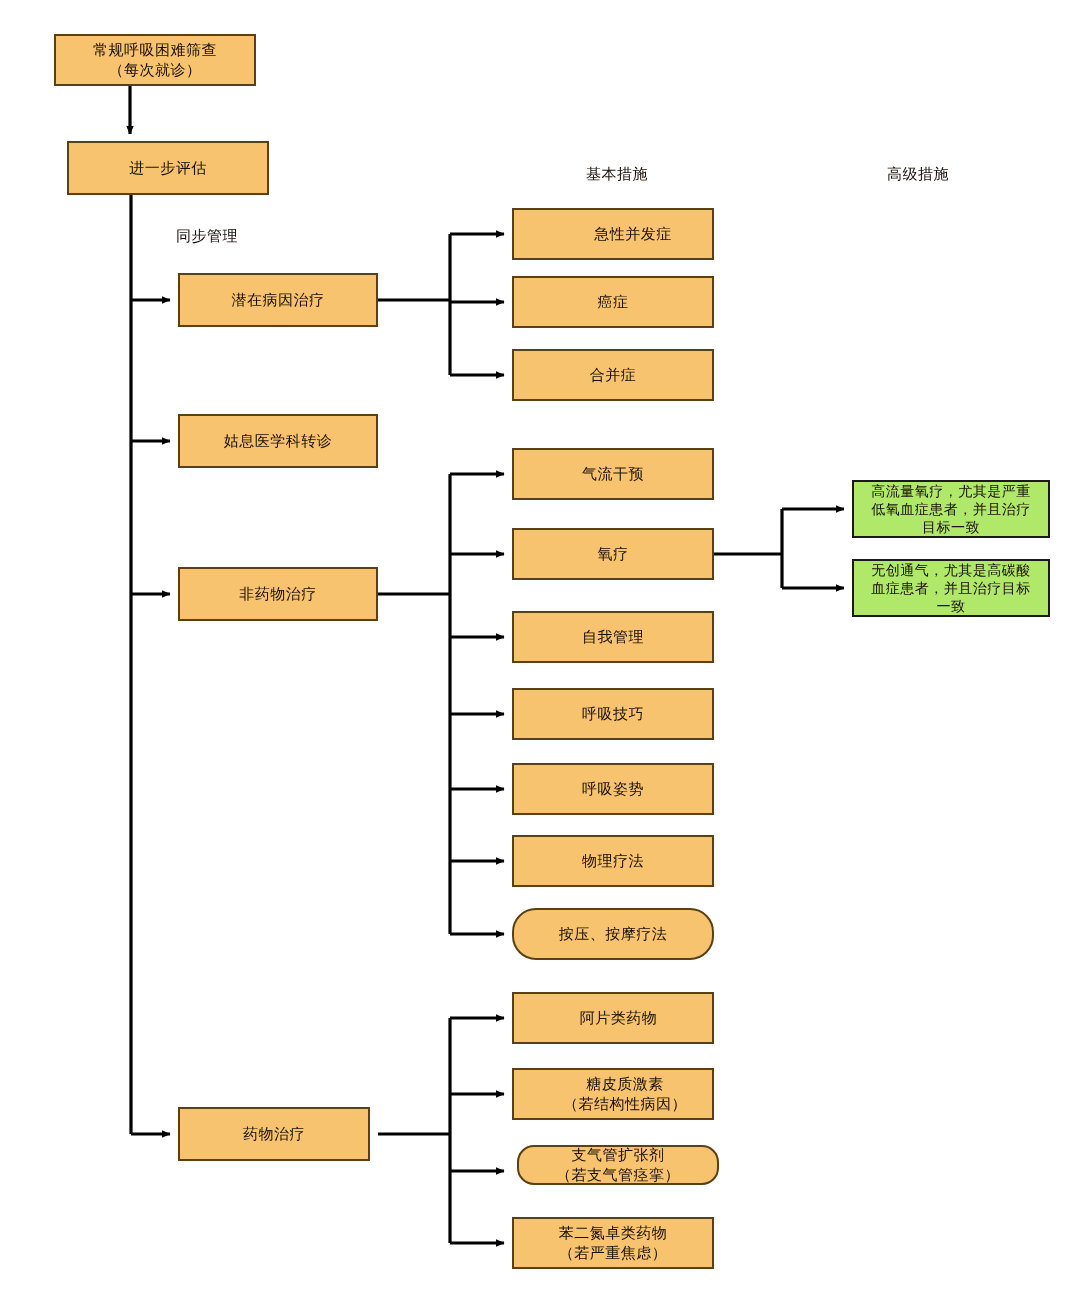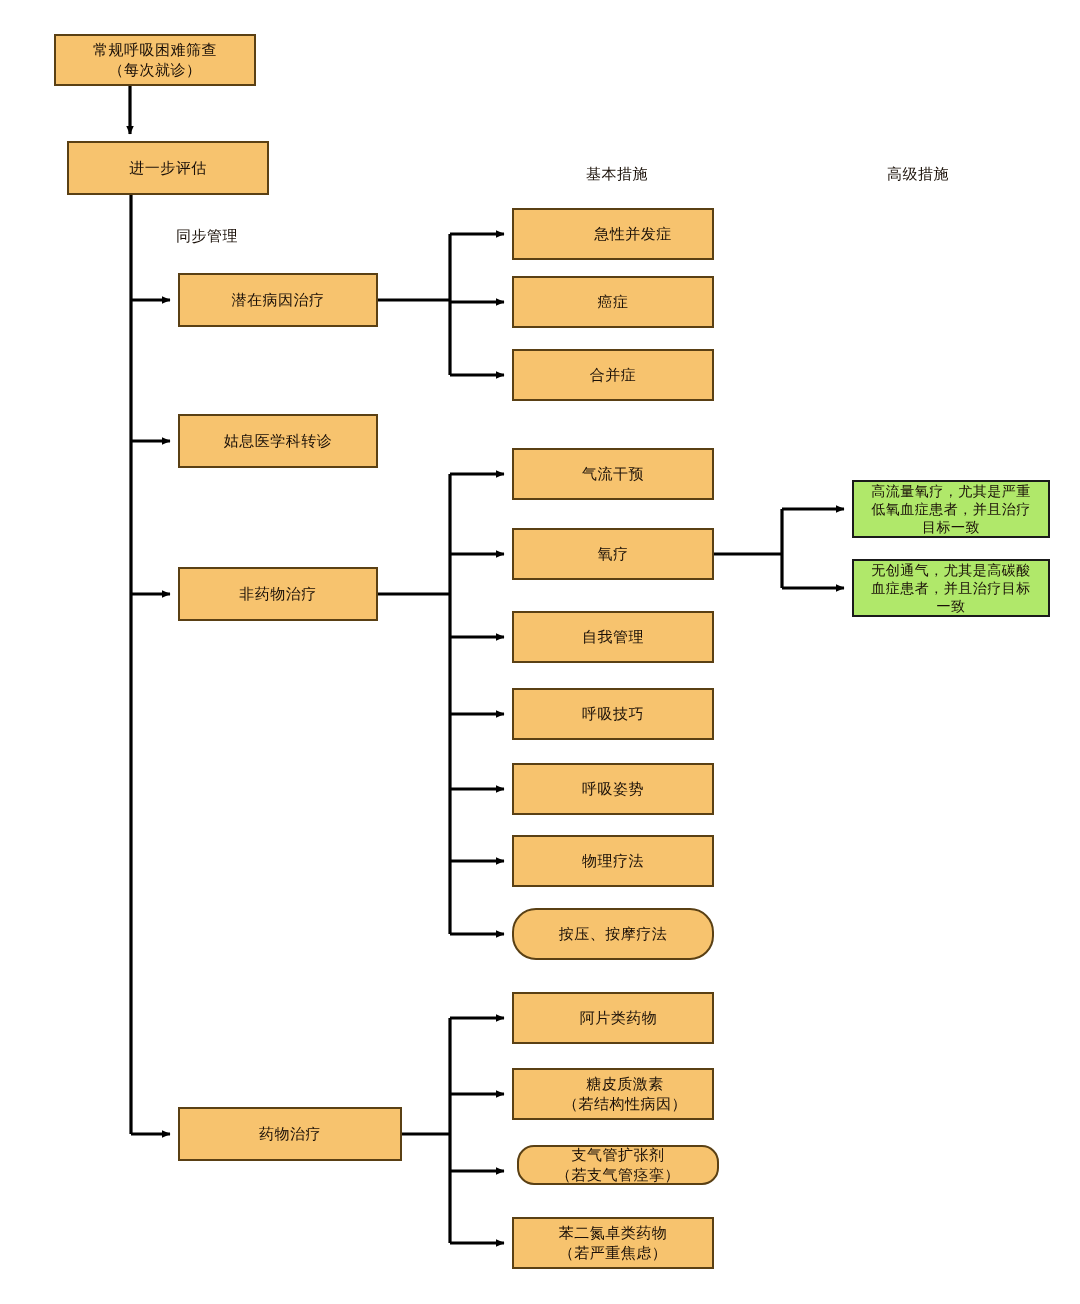--- a/index.html
+++ b/index.html
@@ -124,21 +124,21 @@
   <div class="col-header" style="left:887px; top:165px;">高级措施</div>
 
   <div class="side-label" style="left:176px; top:227px;">同步管理</div>
 
   <div class="node orange" style="left:29px;  top:34px;   width:202px; height:52px;margin-left:25px;">常规呼吸困难筛查
 （每次就诊）</div>
   <div class="node orange" style="left:29px;  top:141px;  width:202px; height:54px;margin-left:38px;">进一步评估</div>
   <div class="node orange" style="left:178px; top:273px;  width:200px; height:54px;">潜在病因治疗</div>
   <div class="node orange" style="left:178px; top:414px;  width:200px; height:54px;">姑息医学科转诊</div>
   <div class="node orange" style="left:178px; top:567px;  width:200px; height:54px;">非药物治疗</div>
-  <div class="node orange" style="left:178px; top:1107px; width:224px; height:54px;">药物治疗</div>
+  <div class="node orange" style="left:178px; top:1107px; width:192px; height:54px;">药物治疗</div>
 
   <div class="node orange" style="left:512px; top:208px;  width:202px; height:52px;padding-left:40px;">急性并发症</div>
   <div class="node orange" style="left:512px; top:276px;  width:202px; height:52px;">癌症</div>
   <div class="node orange" style="left:512px; top:349px;  width:202px; height:52px;">合并症</div>
 
   <div class="node orange" style="left:512px; top:448px;  width:202px; height:52px;">气流干预</div>
   <div class="node orange" style="left:512px; top:528px;  width:202px; height:52px;">氧疗</div>
   <div class="node orange" style="left:512px; top:611px;  width:202px; height:52px;">自我管理</div>
   <div class="node orange" style="left:512px; top:688px;  width:202px; height:52px;">呼吸技巧</div>
   <div class="node orange" style="left:512px; top:763px;  width:202px; height:52px;">呼吸姿势</div>

